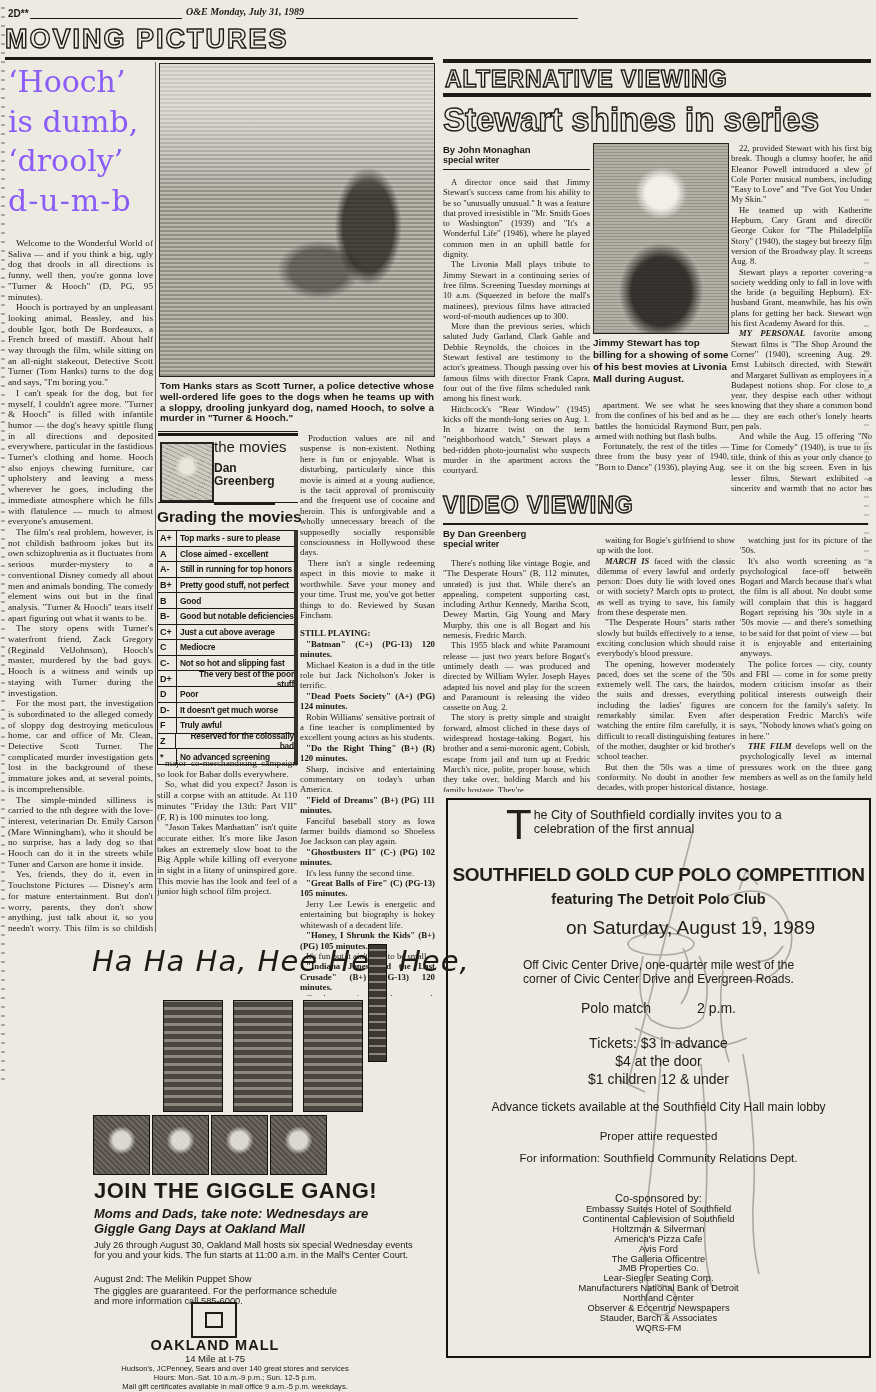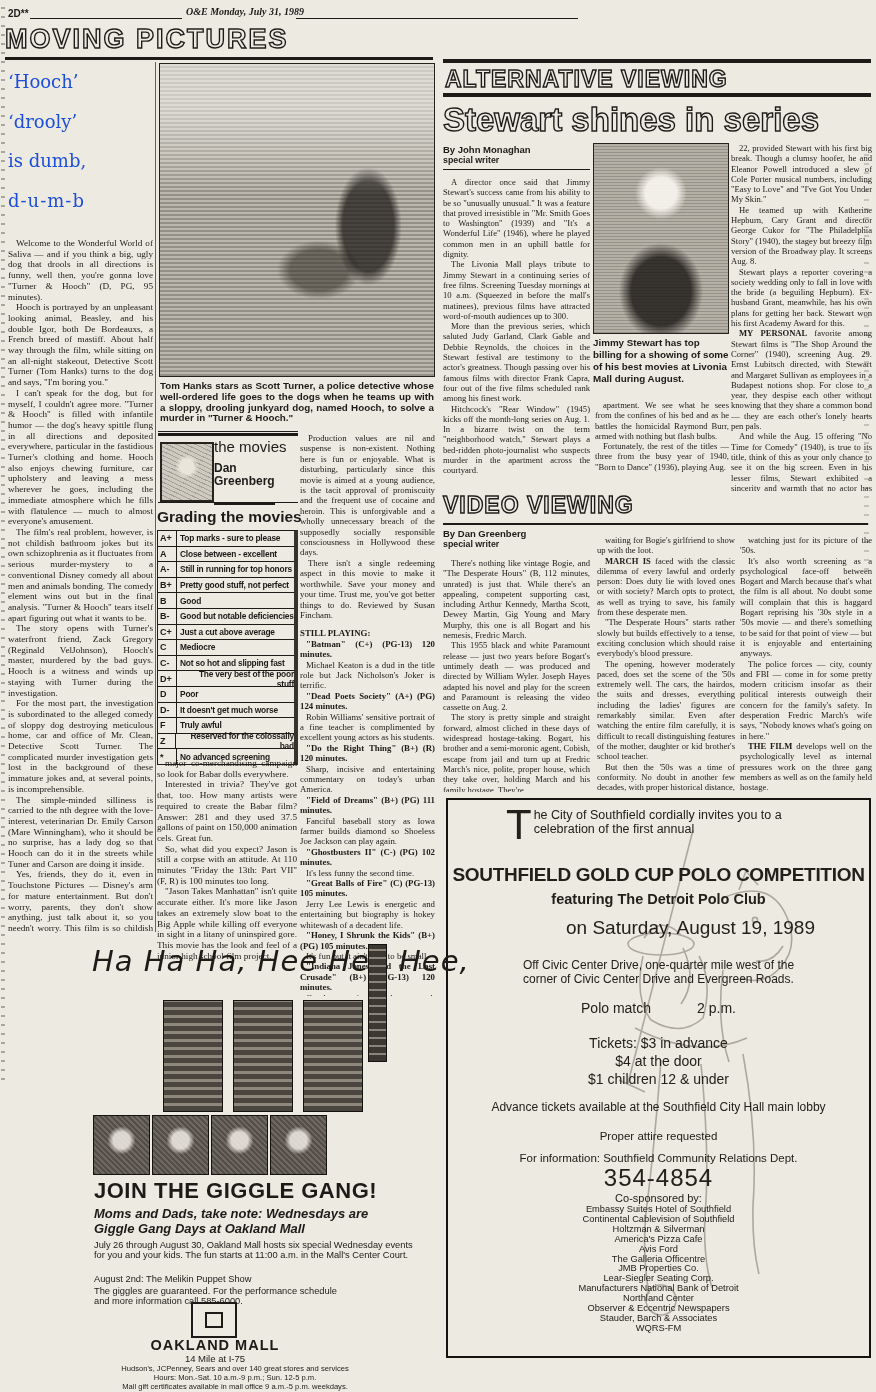--- a/index.html
+++ b/index.html
@@ -7,25 +7,25 @@
         font-family:"Liberation Serif",serif;color:#1d1b18;}
   .abs{position:absolute;}
   .outline{color:#edeae2;-webkit-text-stroke:1.4px #1d1b18;font-weight:bold;
            font-family:"Liberation Sans",sans-serif;white-space:nowrap;}
   .rule{background:#1d1b18;}
   .sans{font-family:"Liberation Sans",sans-serif;}
   
   .serifcol{font-size:9.2px;line-height:10.7px;text-align:justify;overflow:hidden;}
   .serifcol-sm{font-size:8.6px;line-height:10.3px;text-align:justify;overflow:hidden;}
   .para{margin:0;text-indent:8px;}
-  .para b{font-weight:bold;}
+  .para b{font-weight:bold;font-style:italic;}
   .sp-t{margin:0;text-indent:6px;font-weight:bold;}
   .sp-n{margin:0;text-indent:6px;}
   
-  .hooch-hl{font-family:"DejaVu Serif",serif;font-size:18px;line-height:39.5px;color:#1d4ed8;}
+  .hooch-hl{font-family:"DejaVu Serif",serif;font-size:30px;line-height:39.5px;color:#8b5cf6;}
   
   .ht{border:1px solid #26231f;background-color:#b5b0a6;
       background-image:repeating-linear-gradient(0deg,rgba(28,26,22,.22) 0 1px,transparent 1px 3px),
       repeating-linear-gradient(90deg,rgba(28,26,22,.10) 0 1px,transparent 1px 3px);}
   #photo-hanks{background-image:
       linear-gradient(180deg,rgba(250,250,244,.55) 0 14%,transparent 42%),
       radial-gradient(ellipse 44px 78px at 76% 52%,rgba(33,30,26,.75) 0 58%,transparent 76%),
       radial-gradient(ellipse 60px 42px at 58% 66%,rgba(58,53,46,.6) 0 48%,transparent 70%),
       repeating-linear-gradient(0deg,rgba(28,26,22,.22) 0 2px,rgba(205,201,192,.25) 2px 4px);}
   #photo-stewart{background-image:
@@ -77,39 +77,39 @@
   <div class="abs sans" style="left:8px;top:8px;font-size:10px;font-weight:bold;">2D**</div>
   <div class="abs rule" style="left:30px;top:18px;width:152px;height:1px;"></div>
   <div class="abs" style="left:186px;top:6px;font-size:10px;font-weight:bold;font-style:italic;white-space:nowrap;">O&amp;E   Monday, July 31, 1989</div>
   <div class="abs rule" style="left:296px;top:18px;width:282px;height:1px;"></div>
 
   <div class="abs outline" style="left:5px;top:24px;font-size:27px;letter-spacing:2px;">MOVING PICTURES</div>
   <div class="abs rule" style="left:5px;top:57px;width:428px;height:3px;"></div>
 
   <div class="abs hooch-hl" style="left:8px;top:62px;width:148px;">
     <div>‘Hooch’</div>
+    <div>is dumb,</div>
     <div>‘drooly’</div>
-    <div>is dumb,</div>
     <div style="letter-spacing:1px;">d-u-m-b</div>
   </div>
 
   <div class="abs serifcol" style="left:8px;top:238px;width:145px;height:697px;">
   <p class="para"><b></b><span>Welcome to the Wonderful World of Saliva — and if you think a big, ugly dog that drools in all directions is funny, well then, you're gonna love "Turner &amp; Hooch" (D, PG, 95 minutes).</span></p>
 
   <p class="para"><b></b><span>Hooch is portrayed by an unpleasant looking animal, Beasley, and his double Igor, both De Bordeauxs, a French breed of mastiff. About half way through the film, while sitting on an all-night stakeout, Detective Scott Turner (Tom Hanks) turns to the dog and says, "I'm boring you."</span></p>
 
   <p class="para"><b></b><span>I can't speak for the dog, but for myself, I couldn't agree more. "Turner &amp; Hooch" is filled with infantile humor — the dog's heavy spittle flung in all directions and deposited everywhere, particular in the fastidious Turner's clothing and home. Hooch also enjoys chewing furniture, car upholstery and leaving a mess wherever he goes, including the immediate atmosphere which he fills with flatulence — much to almost everyone's amusement.</span></p>
 
   <p class="para"><b></b><span>The film's real problem, however, is not childish bathroom jokes but its own schizophrenia as it fluctuates from serious murder-mystery to a conventional Disney comedy all about men and animals bonding. The comedy element wins out but in the final analysis. "Turner &amp; Hooch" tears itself apart figuring out what it wants to be.</span></p>
 
   <p class="para"><b></b><span>The story opens with Turner's waterfront friend, Zack Gregory (Reginald VelJohnson), Hooch's master, murdered by the bad guys. Hooch is a witness and winds up staying with Turner during the investigation.</span></p>
 
   <p class="para"><b></b><span>For the most part, the investigation is subordinated to the alleged comedy of sloppy dog destroying meticulous home, car and office of Mr. Clean, Detective Scott Turner. The complicated murder investigation gets lost in the background of these immature jokes and, at several points, is incomprehensible.</span></p>
 
-  <p class="para"><b></b><span>The simple-minded silliness is carried to the nth degree with the love-interest, veterinarian Dr. Emily Carson (Mare Winningham), who it should be no surprise, has a lady dog so that Hooch can do it in the streets while Tuner and Carson are doing it inside.</span></p>
+  <p class="para"><b></b><span>The simple-minded silliness is carried to the nth degree with the love-interest, veterinarian Dr. Emily Carson (Mare Winningham), who it should be no surprise, has a lady dog so that Hooch can do it in the streets while Tuner and Carson are home it inside.</span></p>
 
   <p class="para"><b></b><span>Yes, friends, they do it, even in Touchstone Pictures — Disney's arm for mature entertainment. But don't worry, parents, they don't show anything, just talk about it, so you needn't worry. This film is so childish that kids young enough to enjoy it won't understand what they're talking about.</span></p>
 
 </div>
 
   <div class="abs" style="left:155px;top:62px;width:1px;height:870px;background:rgba(40,37,32,.7);"></div>
 
   <div class="abs ht" id="photo-hanks" style="left:159px;top:63px;width:274px;height:312px;"></div>
   <div class="abs cap" style="left:160px;top:381px;width:274px;font-size:9.8px;line-height:10.8px;">Tom Hanks stars as Scott Turner, a police detective whose well-ordered life goes to the dogs when he teams up with a sloppy, drooling junkyard dog, named Hooch, to solve a murder in "Turner &amp; Hooch."</div>
 
@@ -124,21 +124,21 @@
 
   <div class="abs sans" style="left:157px;top:508px;font-size:15.5px;font-weight:bold;">Grading the movies</div>
   <div class="abs" id="grading-table" style="left:157px;top:530px;width:136px;">
   <div class="grow">
     <span class="gg">A+</span>
     <span class="gd">Top marks - sure to please</span>
   </div>
 
   <div class="grow">
     <span class="gg">A</span>
-    <span class="gd">Close between - excellent</span>
+    <span class="gd">Close aimed - excellent</span>
   </div>
 
   <div class="grow">
     <span class="gg">A-</span>
     <span class="gd">Still in running for top honors</span>
   </div>
 
   <div class="grow">
     <span class="gg">B+</span>
     <span class="gd">Pretty good stuff, not perfect</span>
@@ -196,21 +196,20 @@
 
   <div class="grow">
     <span class="gg">*</span>
     <span class="gd">No advanced screening</span>
   </div>
 </div>
 
   <div class="abs serifcol" style="left:157px;top:758px;width:140px;height:233px;">
   <p class="para"><b></b><span>major co-merchandising campaign so look for Babar dolls everywhere.</span></p>
 
-  <p class="para"><b></b><span>Interested in trivia? They've got that, too. How many artists were required to create the Babar film? Answer: 281 and they used 37.5 gallons of paint on 150,000 animation cels. Great fun.</span></p>
 
   <p class="para"><b></b><span>So, what did you expect? Jason is still a corpse with an attitude. At 110 minutes "Friday the 13th: Part VII" (F, R) is 100 minutes too long.</span></p>
 
   <p class="para"><b></b><span>"Jason Takes Manhattan" isn't quite accurate either. It's more like Jason takes an extremely slow boat to the Big Apple while killing off everyone in sight in a litany of uninspired gore. This movie has the look and feel of a junior high school film project.</span></p>
 </div>
 
   <div class="abs" style="left:300px;top:433px;width:135px;height:563px;overflow:hidden;">
     <div class="serifcol" style="font-size:8.8px;line-height:10.4px;">
   <p class="para"><b></b><span>Production values are nil and suspense is non-existent. Nothing here is fun or enjoyable. What is disturbing, particularly since this movie is aimed at a young audience, is the tacit approval of promiscuity and the frequent use of cocaine and heroin. This is unforgivable and a wholly unnecessary breach of the supposedly socially responsible consciousness in Hollywood these days.</span></p>
 
@@ -361,21 +360,20 @@
     <div class="polo-txt" style="top:234px;font-size:14px;line-height:18px;">
   <div class="cline">Tickets: $3 in advance</div>
 
   <div class="cline">$4 at the door</div>
 
   <div class="cline">$1 children 12 &amp; under</div>
 </div>
     <div class="polo-txt" style="top:300px;font-size:12px;">Advance tickets available at the Southfield City Hall main lobby</div>
     <div class="polo-txt" style="top:330px;font-size:11.5px;">Proper attire requested</div>
     <div class="polo-txt" style="top:352px;font-size:11.5px;">For information: Southfield Community Relations Dept.</div>
-    <div class="polo-txt" style="top:364px;font-size:24px;letter-spacing:1px;">354-4854</div>
     <div class="polo-txt" style="top:392px;font-size:11px;">Co-sponsored by:</div>
     <div class="polo-txt" style="top:405px;font-size:9.3px;line-height:9.9px;">
   <div class="cline">Embassy Suites Hotel of Southfield</div>
 
   <div class="cline">Continental Cablevision of Southfield</div>
 
   <div class="cline">Holtzman &amp; Silverman</div>
 
   <div class="cline">America's Pizza Cafe</div>
 

